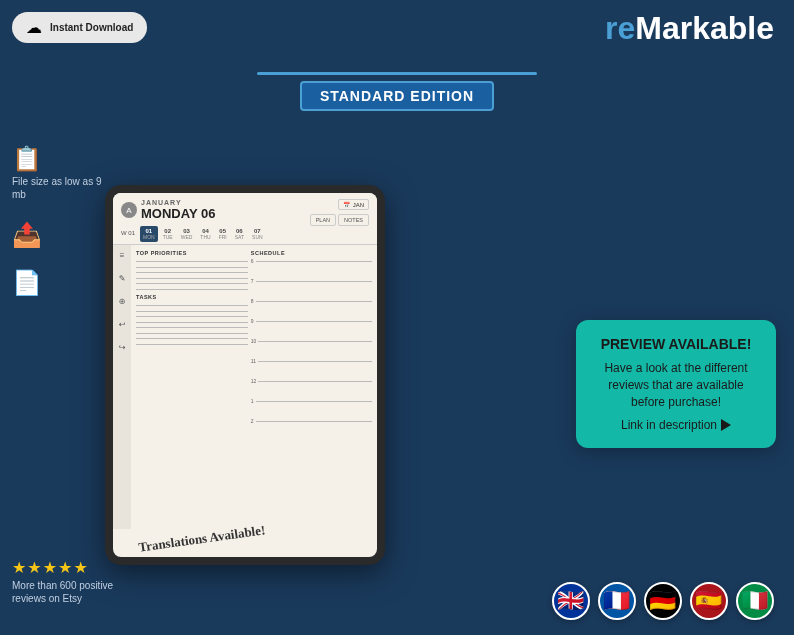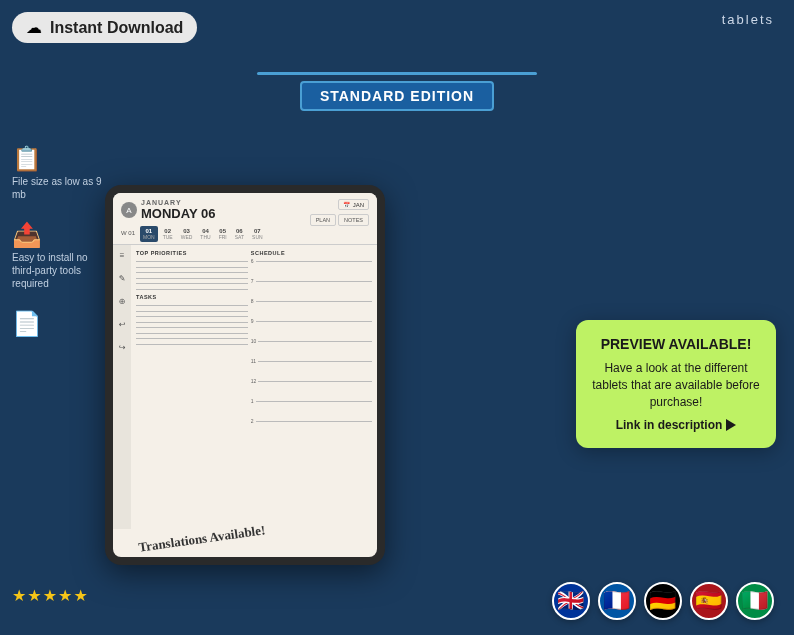--- a/index.html
+++ b/index.html
@@ -22,21 +22,21 @@
       padding: 6px 14px;
       display: flex;
       align-items: center;
       gap: 8px;
       z-index: 10;
     }
     .instant-download-badge .cloud-icon {
       font-size: 16px;
     }
     .instant-download-badge .badge-text {
-      font-size: 16px;
+      font-size: 10px;
       font-weight: bold;
       color: #222;
     }
 
     
     .remarkable-brand {
       position: absolute;
       top: 12px;
       right: 20px;
       text-align: right;
@@ -234,21 +234,21 @@
       font-size: 5px;
       color: #666;
     }
 
     
     .preview-callout {
       position: absolute;
       top: 320px;
       right: 18px;
       width: 200px;
-      background: #bef264;
+      background: #14b8a6;
       border-radius: 12px;
       padding: 16px 14px;
       z-index: 20;
       box-shadow: 0 4px 20px rgba(0,0,0,0.3);
     }
     .preview-title {
       font-size: 14px;
       font-weight: 900;
       color: #1a1a1a;
       text-align: center;
@@ -256,21 +256,21 @@
     }
     .preview-body {
       font-size: 12px;
       color: #1a1a1a;
       text-align: center;
       line-height: 1.4;
       margin-bottom: 8px;
     }
     .preview-link {
       font-size: 12px;
-      font-weight: 700;
+      font-weight: 400;
       color: #1a1a1a;
       text-align: center;
       display: flex;
       align-items: center;
       justify-content: center;
       gap: 4px;
     }
     .preview-arrow {
       width: 0;
       height: 0;
@@ -336,46 +336,48 @@
   </style>
 </head>
 <body>
 
 <div class="instant-download-badge">
   <span class="cloud-icon">☁</span>
   <span class="badge-text">Instant Download</span>
 </div>
 
 <div class="remarkable-brand">
-  <div class="tablets-text">tablets</div>
+  <div class="remarkable-name">
+    <span>re</span><span style="color:#fff">Markable</span>
+  </div>
 </div>
 
 <div class="main-title">
   <div class="underline-accent"></div>
   <div style="margin-top:6px">
     <span class="edition-badge">STANDARD EDITION</span>
   </div>
 </div>
 
 <div class="left-features">
   <div class="feature-item">
     <div class="feature-icon">📋</div>
     <div class="feature-text">File size as low as 9 mb</div>
   </div>
   <div class="feature-item">
     <div class="feature-icon">📤</div>
-    <div class="feature-text">Easy to install no third-party tools required</div>
   </div>
   <div class="feature-item">
     <div class="feature-icon">📄</div>
   </div>
 </div>
 
 <div class="rating-section">
   <div class="stars">★★★★★</div>
+  <div class="rating-text">More than 600 positive reviews on Etsy</div>
 </div>
 
 <div class="device-mockup">
   <div class="device-screen">
 
     <div class="screen-header">
       <div class="screen-header-inner">
         <div class="header-left">
           <div style="display:flex;align-items:center;gap:4px">
             <div style="width:16px;height:16px;background:#888;border-radius:50%;display:flex;align-items:center;justify-content:center;font-size:8px;color:#fff">A</div>
@@ -511,21 +513,21 @@
         </div>
       </div>
     </div>
 
     <div style="position:absolute;bottom:10px;left:25px;font-family:'Comic Sans MS',cursive;font-size:13px;font-weight:700;color:#333;transform:rotate(-8deg);z-index:5">Translations Available!</div>
   </div>
 </div>
 
 <div class="preview-callout">
   <div class="preview-title">PREVIEW AVAILABLE!</div>
-  <div class="preview-body">Have a look at the different tablets that are available before purchase!</div>
+  <div class="preview-body">Have a look at the different reviews that are available before purchase!</div>
   <div class="preview-link">
     <span>Link in description</span>
     <div class="preview-arrow"></div>
   </div>
 </div>
 
 <div class="flags-row">
   <div class="flag-circle" style="background:#003399">🇬🇧</div>
   <div class="flag-circle" style="background:#0055a4">🇫🇷</div>
   <div class="flag-circle" style="background:#000">🇩🇪</div>

